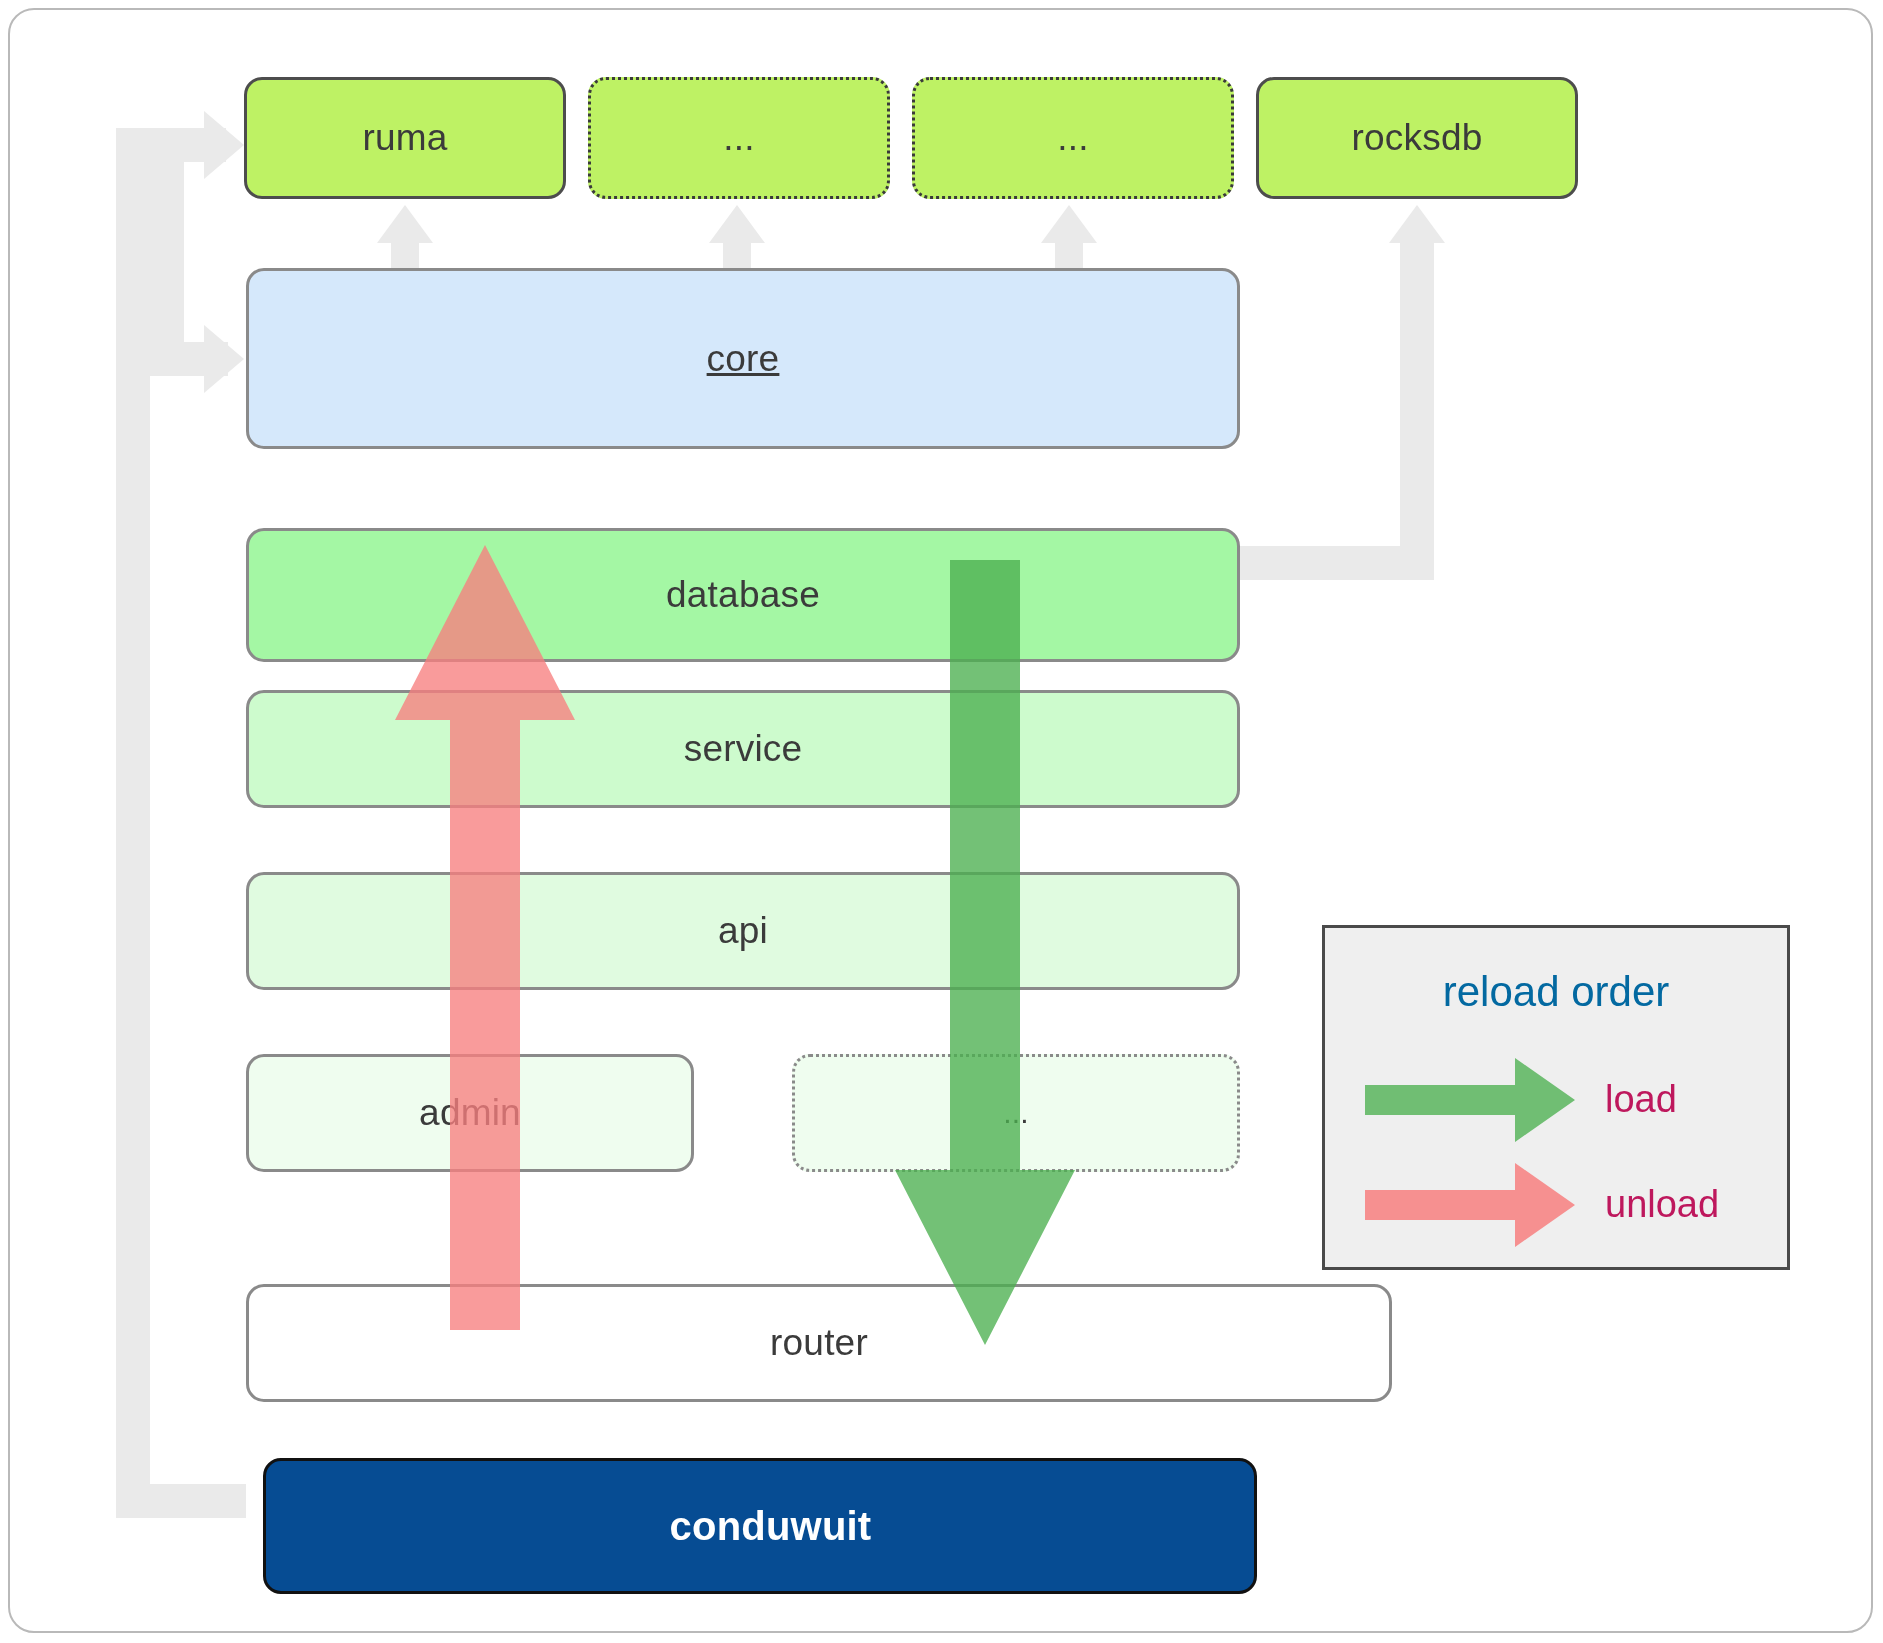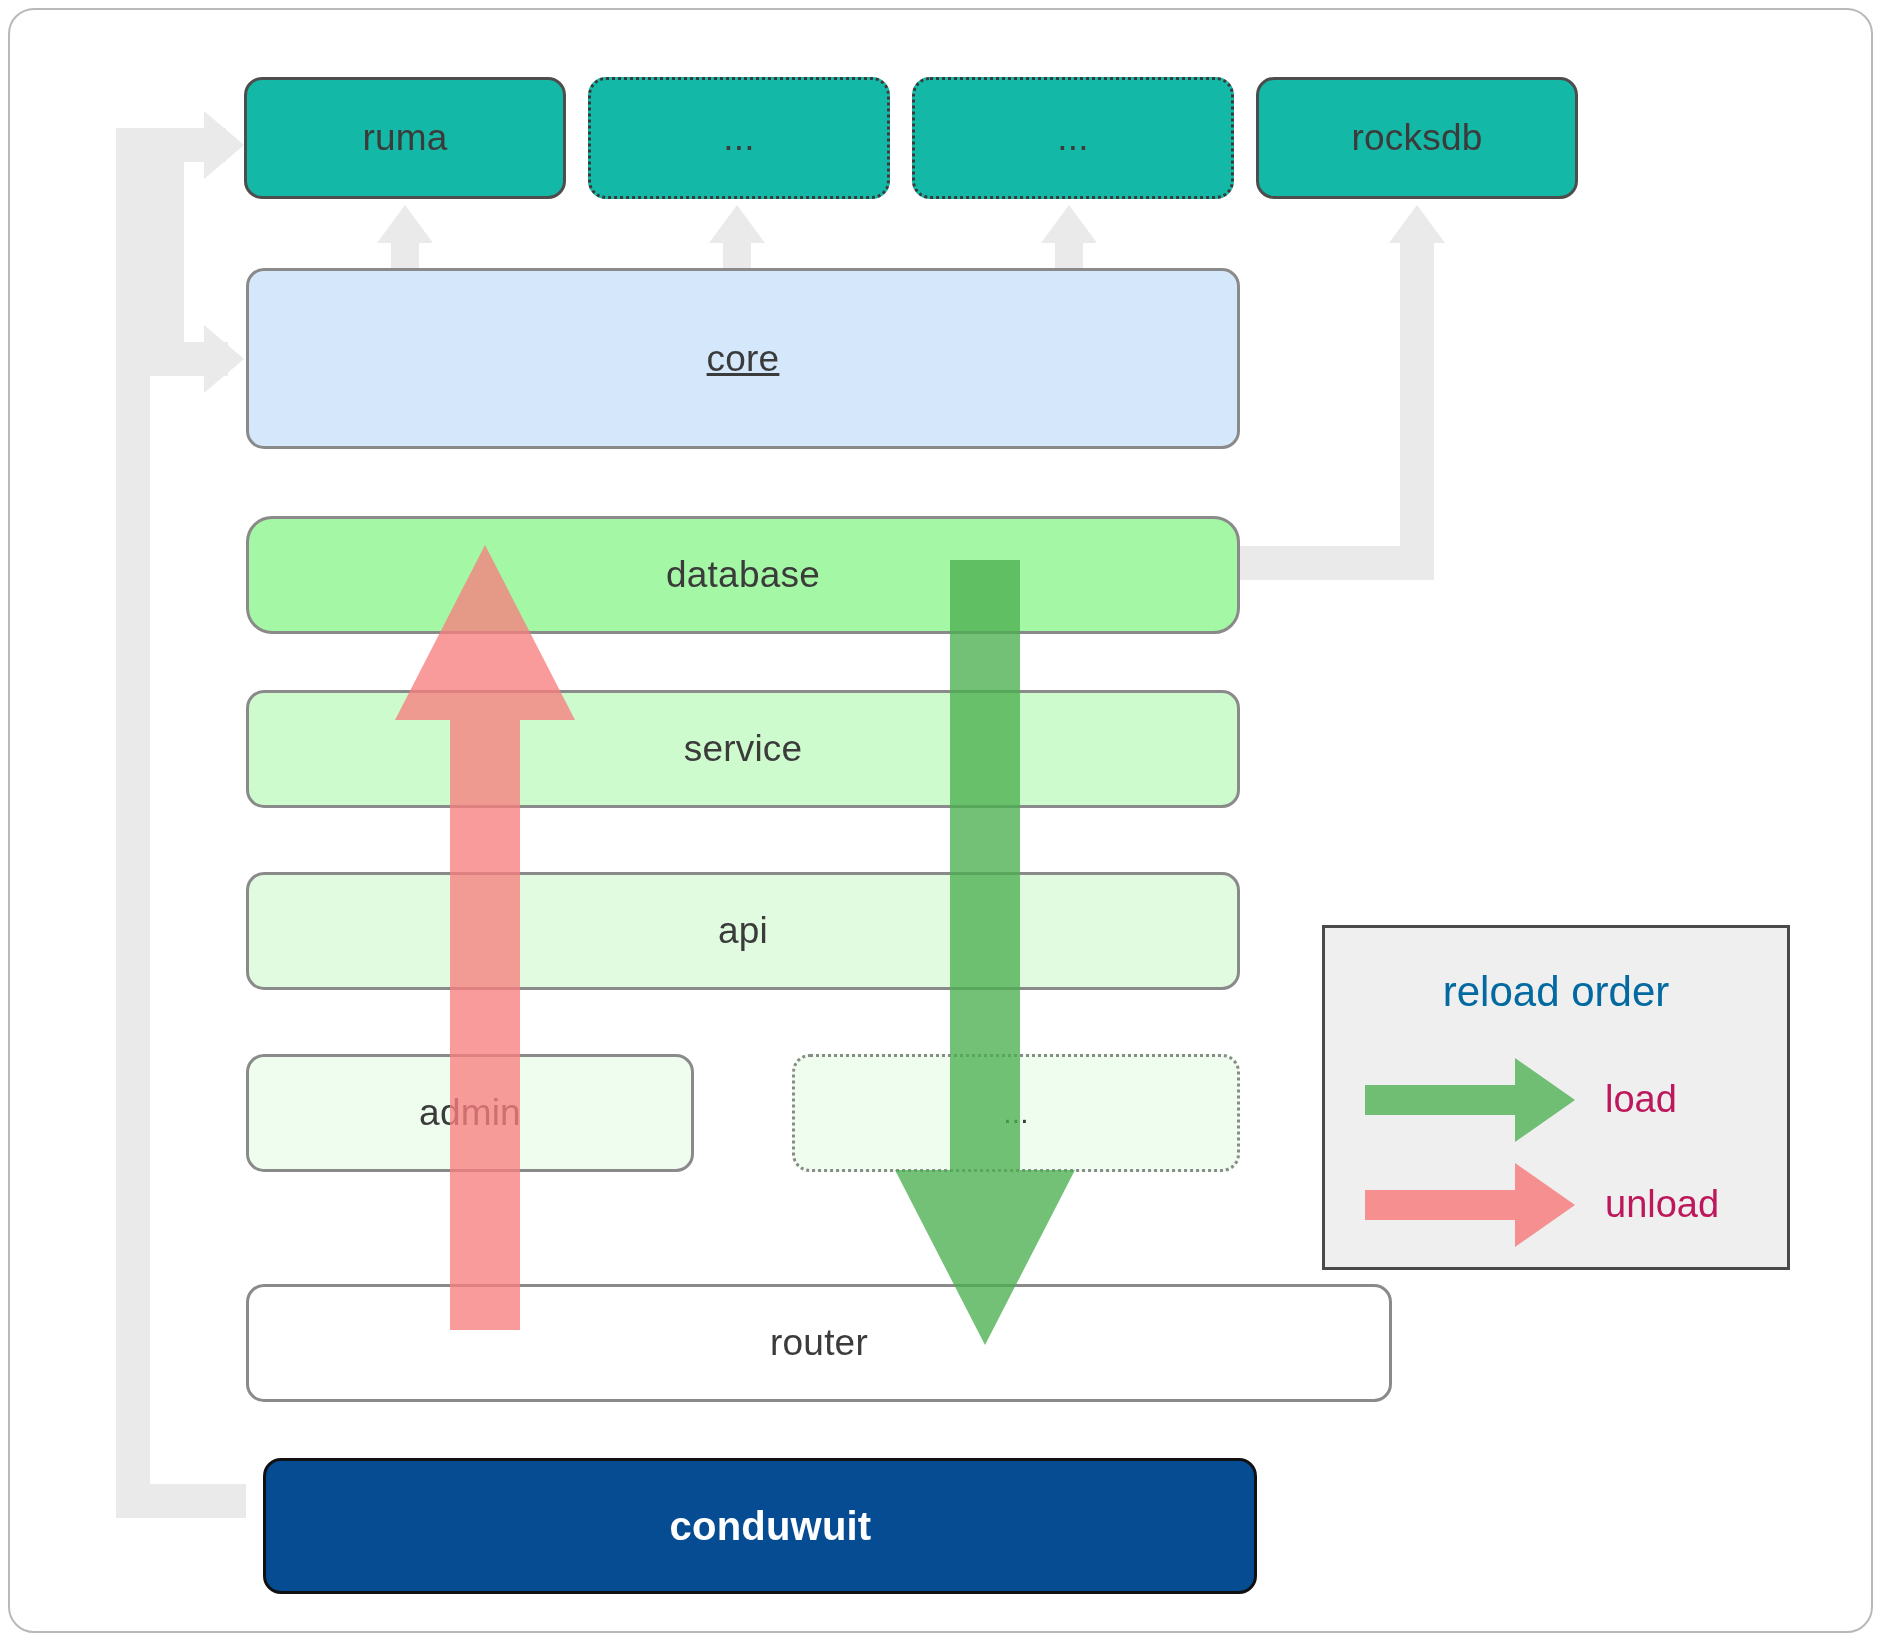--- a/index.html
+++ b/index.html
@@ -38,21 +38,21 @@
     justify-content: center;
     border-radius: 14px;
     font-size: 37px;
     color: #3b3b3b;
     letter-spacing: 0.2px;
     z-index: 6;
   }
 
   
   .crate {
-    background: #14b8a6;
+    background: #bef264;
     border: 3px solid #4d4d4d;
     border-radius: 18px;
   }
   .crate.dotted {
     border: 3px dotted #3a3a3a;
   }
 
   
   .core-box {
     background: #d5e8fb;
@@ -173,21 +173,21 @@
   </div>
 
   <div class="node crate" style="left:1256px; top:77px; width:322px; height:122px;">
     <span>rocksdb</span>
   </div>
 
   <div class="node core-box" style="left:246px; top:268px; width:994px; height:181px;">
     <span>core</span>
   </div>
 
-  <div class="node layer" style="left:246px; top:516px; width:994px; height:118px; background:#a4f7a4;border-radius:26px;">
+  <div class="node layer" style="left:246px; top:528px; width:994px; height:134px; background:#a4f7a4;">
     <span>database</span>
   </div>
 
   <div class="node layer" style="left:246px; top:690px; width:994px; height:118px; background:#cdfbcd;">
     <span>service</span>
   </div>
 
   <div class="node layer" style="left:246px; top:872px; width:994px; height:118px; background:#e0fbe0;">
     <span>api</span>
   </div>

